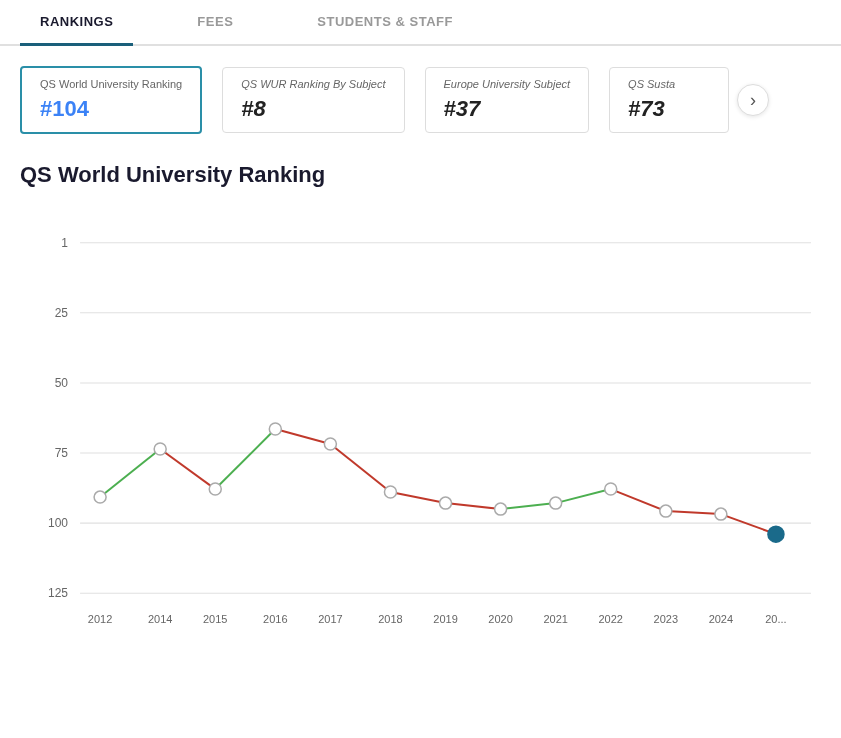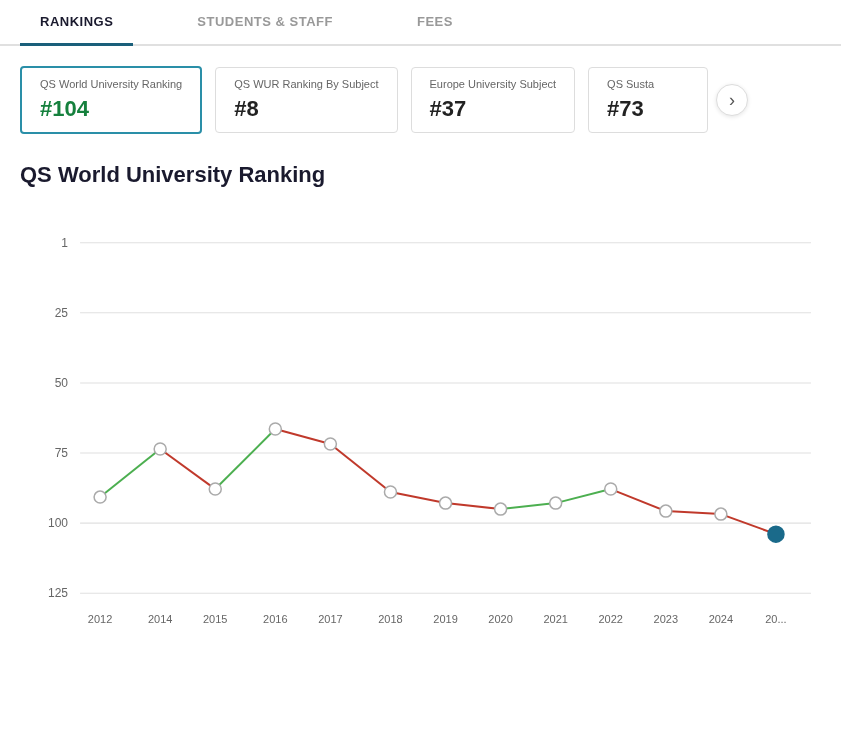--- a/index.html
+++ b/index.html
@@ -48,32 +48,32 @@
     .ranking-card {
       border: 1px solid #ddd;
       border-radius: 4px;
       padding: 10px 18px;
       min-width: 160px;
       flex-shrink: 0;
     }
     .ranking-card.active {
       border: 2px solid #2a8fa8;
     }
-    .ranking-card + .ranking-card { margin-left: 13px; }
+    .ranking-card + .ranking-card { margin-left: 20px; font-style: italic; }
     .ranking-card .card-title {
       font-size: 11px;
       color: #666;
       margin-bottom: 6px;
     }
     .ranking-card .card-value {
       font-size: 22px;
       font-weight: 700;
       color: #222;
     }
-    .ranking-card.active .card-value { color: #15803d; }
+    .ranking-card.active .card-value { color: #3b82f6; }
     .scroll-btn {
       width: 32px;
       height: 32px;
       border-radius: 50%;
       border: 1px solid #ddd;
       background: #fff;
       display: flex;
       align-items: center;
       justify-content: center;
       cursor: pointer;
@@ -131,22 +131,22 @@
     svg.chart-svg {
       width: 100%;
       height: 100%;
     }
   </style>
 </head>
 <body>
 
 <div class="tabs">
   <div class="tab active">RANKINGS</div>
+  <div class="tab">FEES</div>
   <div class="tab">STUDENTS &amp; STAFF</div>
-  <div class="tab">FEES</div>
 </div>
 
 <div class="ranking-cards">
   <div class="ranking-card active">
     <div class="card-title">QS World University Ranking</div>
     <div class="card-value">#104</div>
   </div>
   <div class="ranking-card">
     <div class="card-title">QS WUR Ranking By Subject</div>
     <div class="card-value">#8</div>

